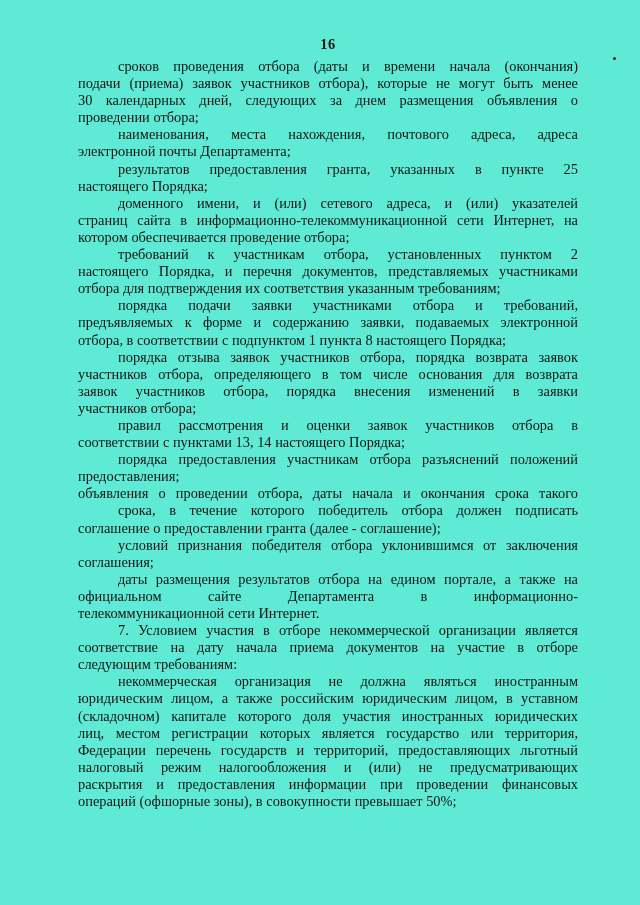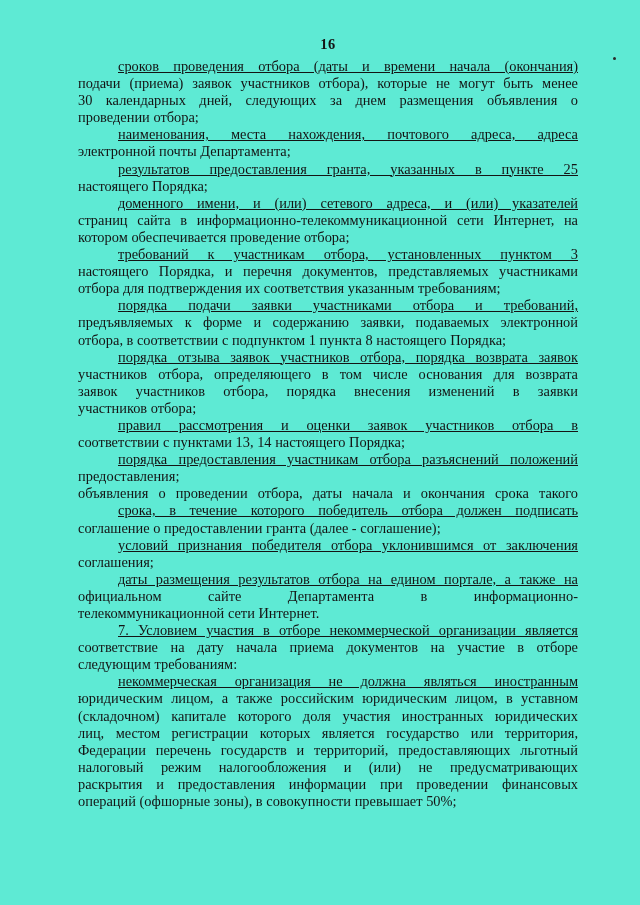--- a/index.html
+++ b/index.html
@@ -41,21 +41,21 @@
     -moz-text-align-last: justify;
     height: 17.1px;
     overflow: hidden;
     white-space: nowrap;
   }
   .line.justified-wrap { white-space: normal; }
   .line.last {
     text-align-last: left;
     -moz-text-align-last: left;
   }
-  .line.first { text-indent: 40px; text-decoration: underline; }
+  .line.first { text-indent: 40px; }
   .scan-speck {
     position: absolute;
     top: 57px;
     left: 613px;
     width: 3px;
     height: 3px;
     border-radius: 50%;
     background: #2a2a2a;
   }
 </style>
@@ -78,21 +78,21 @@
       <div class="paragraph">
         <div class="line justified-wrap first">результатов предоставления гранта, указанных в пункте 25</div>
         <div class="line justified-wrap last">настоящего Порядка;</div>
       </div>
       <div class="paragraph">
         <div class="line justified-wrap first">доменного имени, и (или) сетевого адреса, и (или) указателей</div>
         <div class="line justified-wrap">страниц сайта в информационно-телекоммуникационной сети Интернет, на</div>
         <div class="line justified-wrap last">котором обеспечивается проведение отбора;</div>
       </div>
       <div class="paragraph">
-        <div class="line justified-wrap first">требований к участникам отбора, установленных пунктом 3</div>
+        <div class="line justified-wrap first">требований к участникам отбора, установленных пунктом 2</div>
         <div class="line justified-wrap">настоящего Порядка, и перечня документов, представляемых участниками</div>
         <div class="line justified-wrap last">отбора для подтверждения их соответствия указанным требованиям;</div>
       </div>
       <div class="paragraph">
         <div class="line justified-wrap first">порядка подачи заявки участниками отбора и требований,</div>
         <div class="line justified-wrap">предъявляемых к форме и содержанию заявки, подаваемых электронной</div>
         <div class="line justified-wrap last">отбора, в соответствии с подпунктом 1 пункта 8 настоящего Порядка;</div>
       </div>
       <div class="paragraph">
         <div class="line justified-wrap first">порядка отзыва заявок участников отбора, порядка возврата заявок</div>

